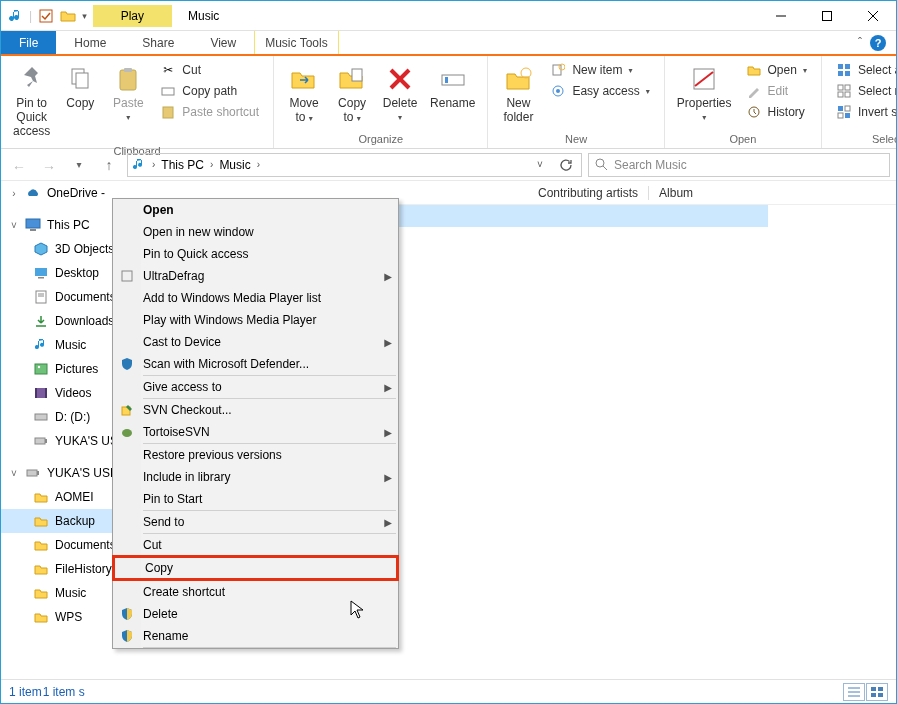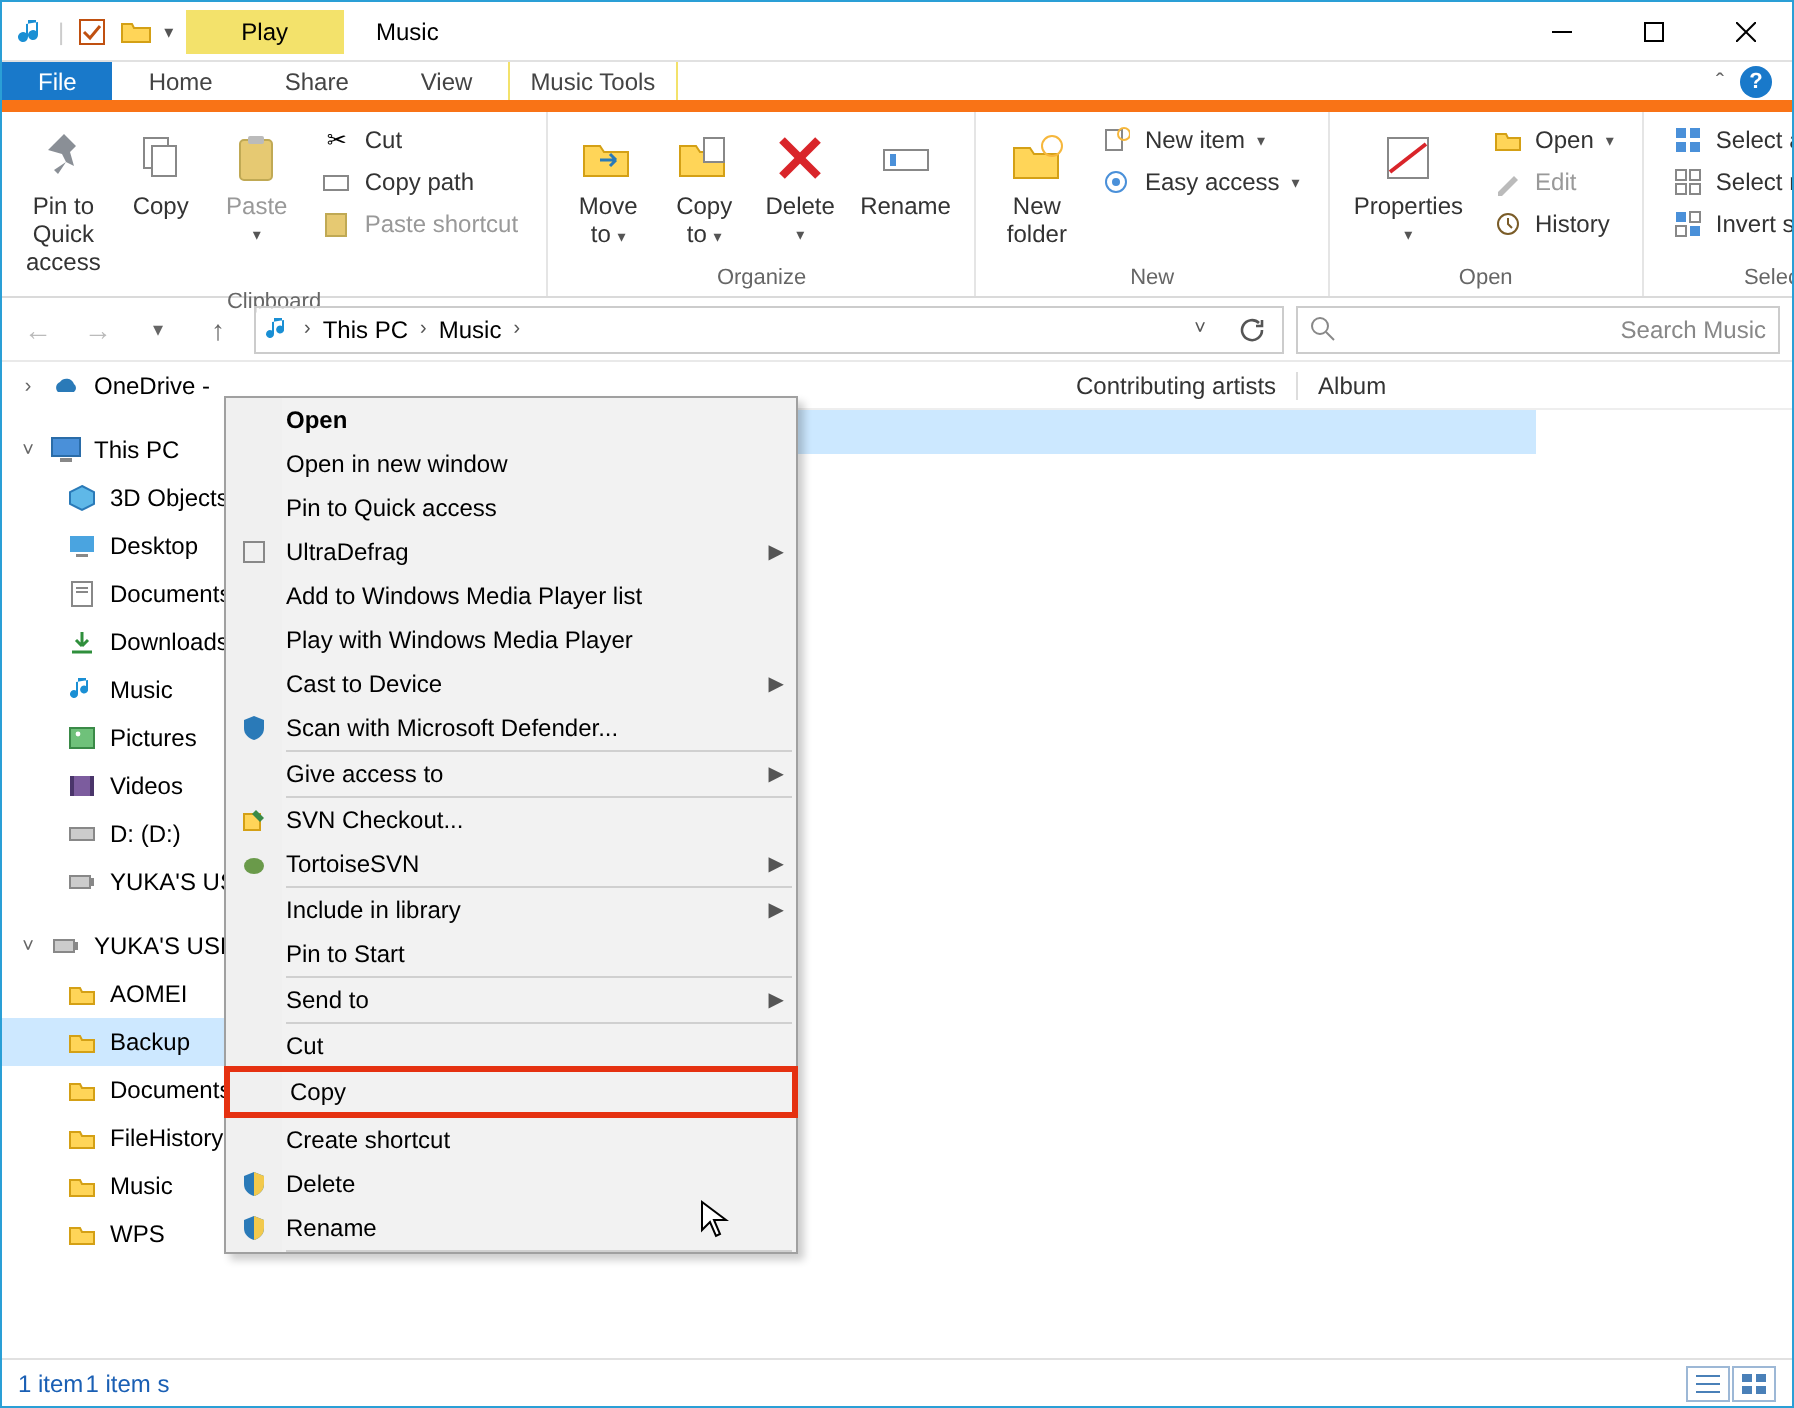--- a/index.html
+++ b/index.html
@@ -8,21 +8,21 @@
 
 .titlebar { height: 30px; display: flex; align-items: center; background: #fff; border-bottom: 1px solid #e1e1e1; }
 .qat { display: flex; align-items: center; gap: 6px; padding: 0 6px; }
 .qat-icon { width: 16px; height: 16px; display: flex; align-items: center; justify-content: center; }
 .play-tab { background: #f3e26b; padding: 4px 28px; font-size: 12px; }
 .title-text { padding-left: 16px; color: #000; }
 .win-controls { margin-left: auto; display: flex; }
 .win-btn { width: 46px; height: 30px; display: flex; align-items: center; justify-content: center; }
 
 
-.menutabs { height: 25px; background: #fff; display: flex; align-items: stretch; border-bottom: 6px solid #f97316; position: relative; }
+.menutabs { height: 25px; background: #fff; display: flex; align-items: stretch; border-bottom: 2px solid #f97316; position: relative; }
 .file-tab { background: #1979ca; color: #fff; padding: 0 18px; display: flex; align-items: center; }
 .tab { padding: 0 18px; display: flex; align-items: center; color: #444; }
 .music-tools-tab { border: 1px solid #f3e26b; border-top: none; border-bottom: none; color: #444; padding: 0 10px; display: flex; align-items: center; }
 .menutabs-right { margin-left: auto; display: flex; align-items: center; padding: 0 10px; gap: 8px; }
 .help-circle { width: 16px; height: 16px; border-radius: 50%; background: #1979ca; color: #fff; display: flex; align-items: center; justify-content: center; font-size: 11px; font-weight: bold; }
 
 
 .ribbon { height: 93px; background: #fff; border-bottom: 1px solid #dadada; display: flex; }
 .ribbon-group { border-right: 1px solid #e5e5e5; display: flex; flex-direction: column; }
 .ribbon-group-body { flex: 1; display: flex; align-items: flex-start; padding: 3px 6px; }
@@ -39,21 +39,21 @@
 .dropdown-caret { font-size: 8px; color: #555; }
 
 
 .addr-row { height: 32px; display: flex; align-items: center; gap: 6px; padding: 0 6px; border-bottom: 1px solid #e9e9e9; }
 .nav-arrow { width: 24px; height: 24px; display: flex; align-items: center; justify-content: center; color: #666; font-size: 14px; }
 .nav-arrow.disabled { color: #bbb; }
 .addr-box { flex: 1; height: 24px; border: 1px solid #ccc; display: flex; align-items: center; padding: 0 4px; gap: 4px; }
 .addr-seg { display: flex; align-items: center; gap: 4px; color: #000; }
 .addr-chevron { color: #555; font-size: 10px; padding: 0 2px; }
 .addr-ctl { width: 22px; height: 22px; display: flex; align-items: center; justify-content: center; }
-.search-box { width: 242px; height: 24px; border: 1px solid #ccc; display: flex; align-items: center; padding: 0 6px; color: #888; gap: 6px; justify-content: space-between; }
+.search-box { width: 302px; height: 24px; border: 1px solid #ccc; display: flex; align-items: center; padding: 0 6px; color: #888; gap: 6px; }
 
 
 .content { display: flex; height: calc(100% - 30px - 25px - 93px - 32px - 24px); }
 .navpane { width: 167px; background: #fff; overflow: hidden; }
 .nav-item { display: flex; align-items: center; gap: 6px; padding: 4px 6px 4px 22px; white-space: nowrap; }
 .nav-item.level0 { padding-left: 8px; }
 .nav-item.level1 { padding-left: 32px; }
 .nav-item.selected { background: #cde8ff; }
 .nav-expander { width: 10px; color: #666; font-size: 10px; text-align: center; }
 .nav-icon { width: 16px; height: 16px; display: flex; align-items: center; justify-content: center; }
@@ -654,20 +654,23 @@
       <span class="ctx-icon">
         <svg width="14" height="14">
           <ellipse cx="7" cy="8" rx="5" ry="4" fill="#6a9a4a"></ellipse>
         </svg>
       </span>
       <span>TortoiseSVN</span>
       <span class="ctx-arrow">▶</span>
     </div>
   <div class="ctx-sep"></div>
   <div class="ctx-item">
+      <span>Restore previous versions</span>
+    </div>
+  <div class="ctx-item">
       <span>Include in library</span>
       <span class="ctx-arrow">▶</span>
     </div>
   <div class="ctx-item">
       <span>Pin to Start</span>
     </div>
   <div class="ctx-sep"></div>
   <div class="ctx-item">
       <span>Send to</span>
       <span class="ctx-arrow">▶</span>

